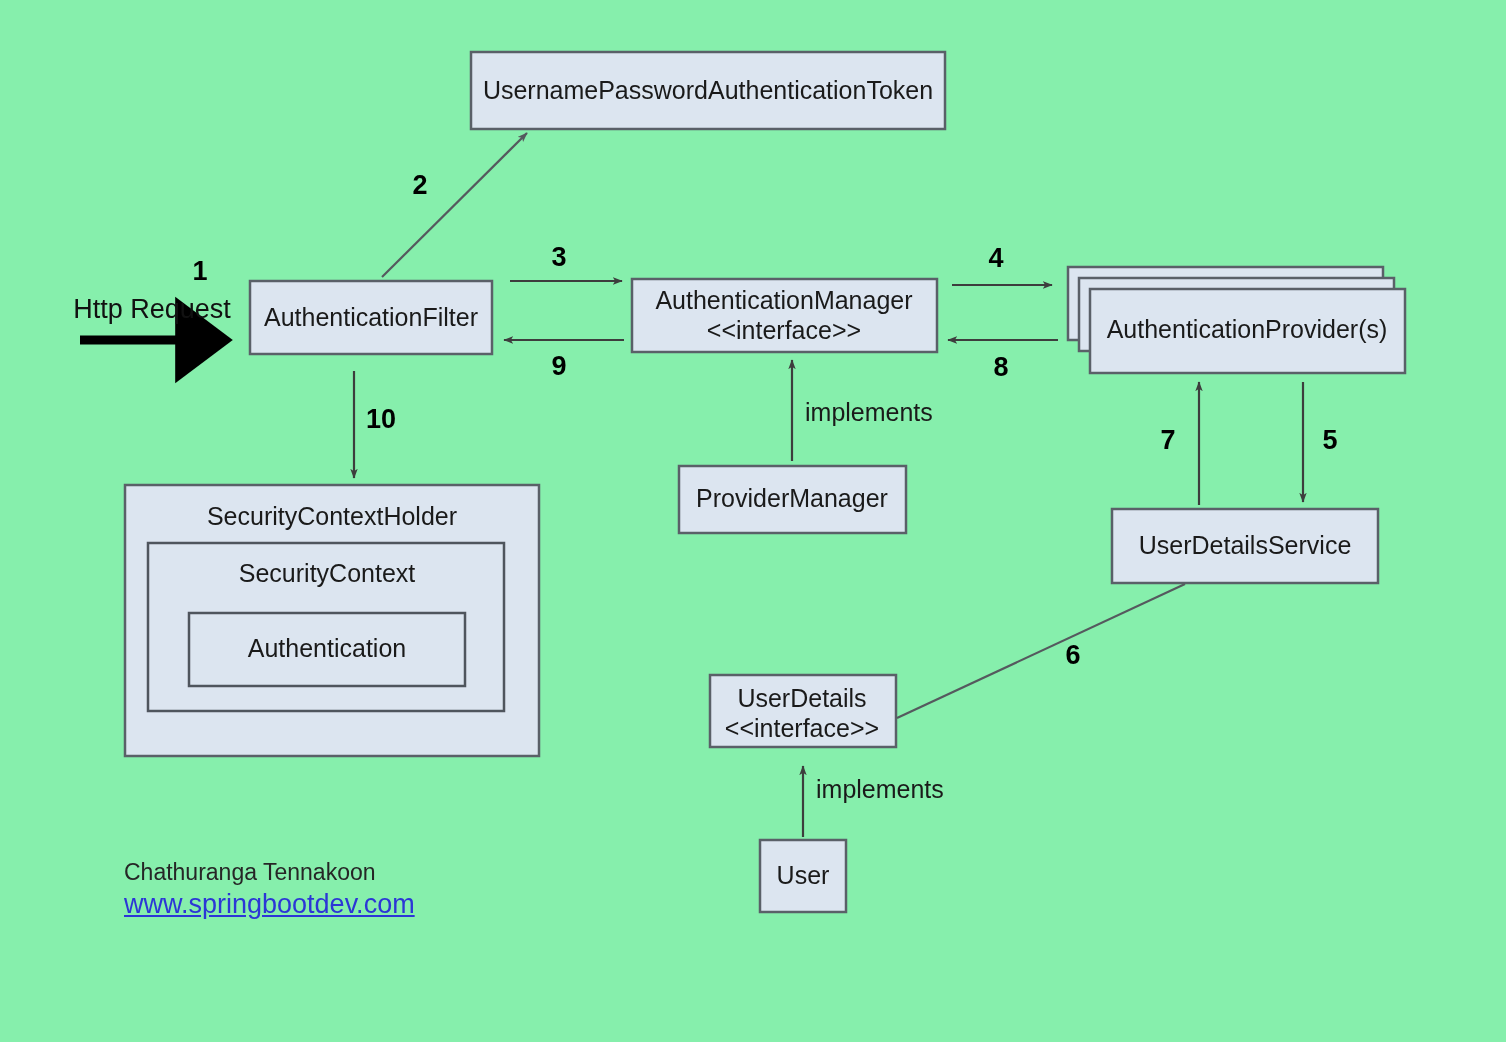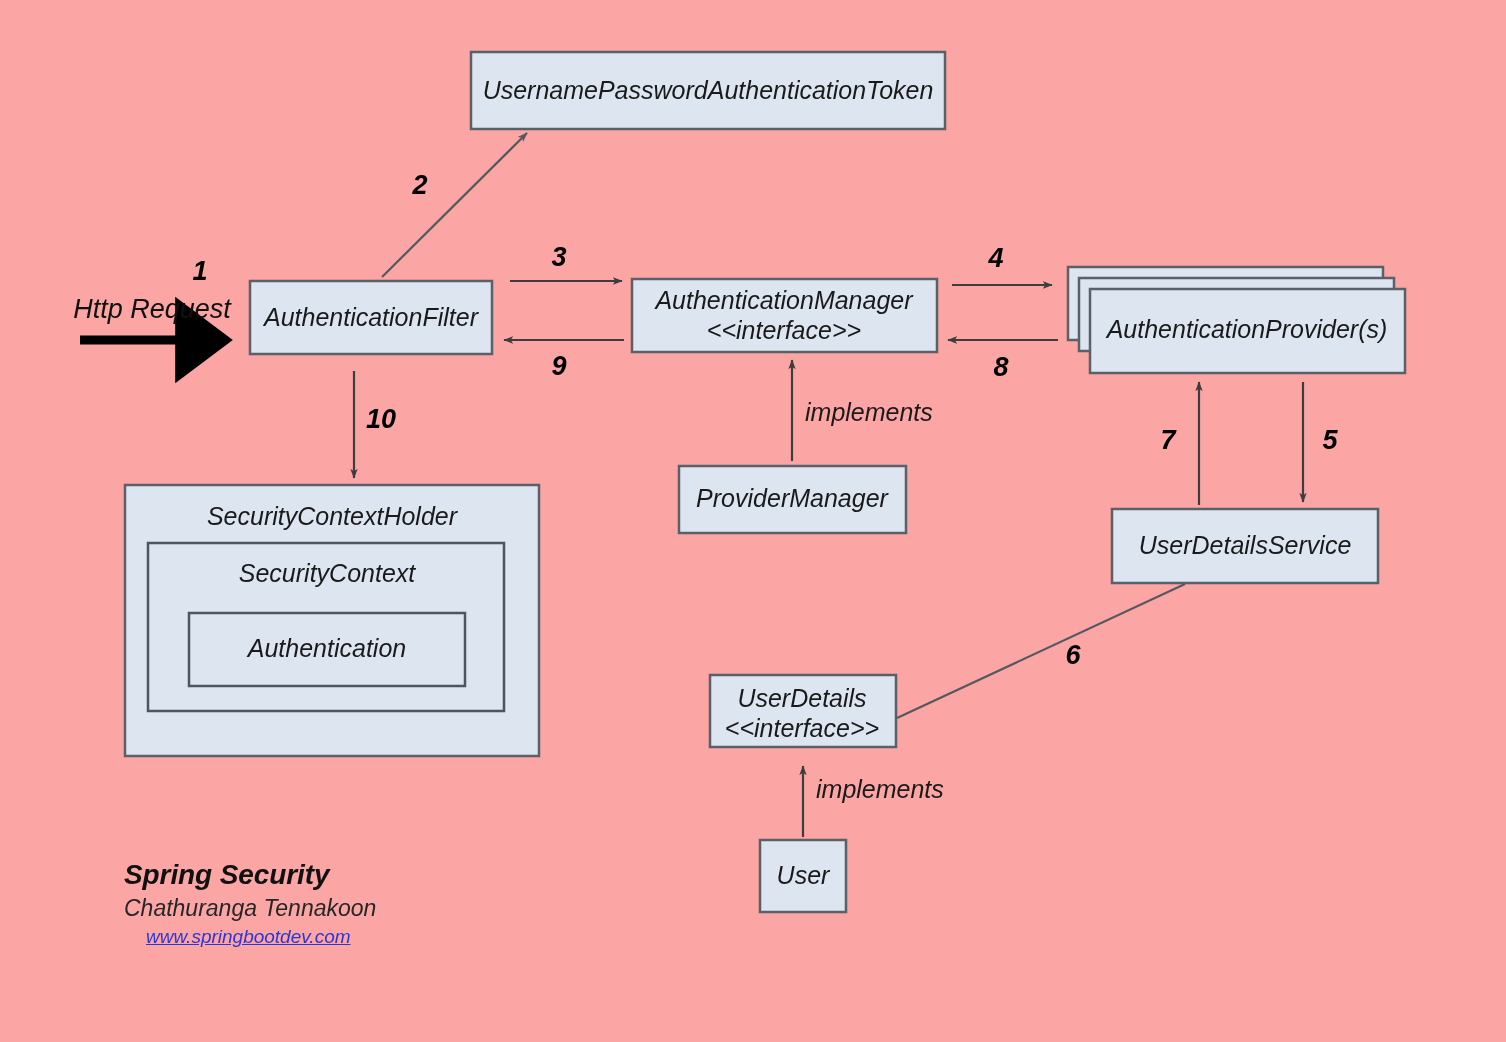--- a/index.html
+++ b/index.html
@@ -1,40 +1,40 @@
 <!DOCTYPE html>
 <html><head>
 <meta charset="utf-8">
 <style>
   html,body{margin:0;padding:0;background:#ffffff;}
   body{width:1506px;height:1042px;overflow:hidden;
        font-family:"Liberation Sans","DejaVu Sans",sans-serif;}
-  #stage{position:relative;width:1506px;height:1042px;background:#fca5a5;font-style:italic;}
+  #stage{position:relative;width:1506px;height:1042px;background:#86efac;}
   svg#diagram{position:absolute;left:0;top:0;width:1506px;height:1042px;}
 
   .node-rect{fill:#dce5f0;stroke:#5a6068;stroke-width:2.5;}
   .node-rect.inner{fill:#dce5f0;stroke:#4f555d;stroke-width:2.5;}
   .node-label{fill:#1a1a1a;font-family:"Liberation Sans","DejaVu Sans",sans-serif;
               font-size:25px;text-anchor:middle;dominant-baseline:middle;}
   .edge{stroke:#3d3d3d;stroke-width:2.2;fill:none;}
   .edge.plain{stroke:#55595e;stroke-width:2.2;}
   .edge.thick{stroke:#000000;stroke-width:9;}
   .step-num{fill:#000;font-family:"Liberation Sans","DejaVu Sans",sans-serif;
             font-size:27px;font-weight:bold;text-anchor:middle;dominant-baseline:middle;}
   .edge-text{fill:#1a1a1a;font-family:"Liberation Sans","DejaVu Sans",sans-serif;
              font-size:25px;dominant-baseline:middle;}
   .req-text{fill:#111;font-family:"Liberation Sans","DejaVu Sans",sans-serif;
             font-size:27px;text-anchor:middle;dominant-baseline:middle;}
 
   #caption{position:absolute;left:124px;top:857px;width:560px;}
   #caption .title-line{font-size:28px;font-weight:bold;color:#111;line-height:1.30;
                        letter-spacing:-0.1px;}
   #caption .author{font-size:23px;color:#262626;line-height:1.32;}
-  #caption .link{font-size:19px;color:#2c36d6;text-decoration:underline;
-                 display:inline-block;line-height:1.32;cursor:pointer;margin-left:22px;}
+  #caption .link{font-size:27px;color:#2c36d6;text-decoration:underline;
+                 display:inline-block;line-height:1.32;cursor:pointer;}
 </style>
 </head>
 <body>
 
 <div id="stage">
 
   <svg id="diagram" viewBox="0 0 1506 1042">
     <defs>
       <marker id="arw" markerWidth="11" markerHeight="11" refX="9.2" refY="4" orient="auto" markerUnits="userSpaceOnUse">
         <path d="M0,0.3 L10,4 L0,7.7 L2.4,4 Z" fill="#3d3d3d"></path>
@@ -162,18 +162,17 @@
       <text class="step-num" x="1073" y="657">6</text>
     </g>
 
     <g>
       <line class="edge" x1="803" y1="837" x2="803" y2="766" marker-end="url(#arw)"></line>
       <text class="edge-text" x="816" y="791">implements</text>
     </g>
   </svg>
 
   <div id="caption">
-    <div class="title-line">Spring Security</div>
     <div class="author">Chathuranga Tennakoon</div>
     <a class="link">www.springbootdev.com</a>
   </div>
 
 </div>
 
 </body></html>

